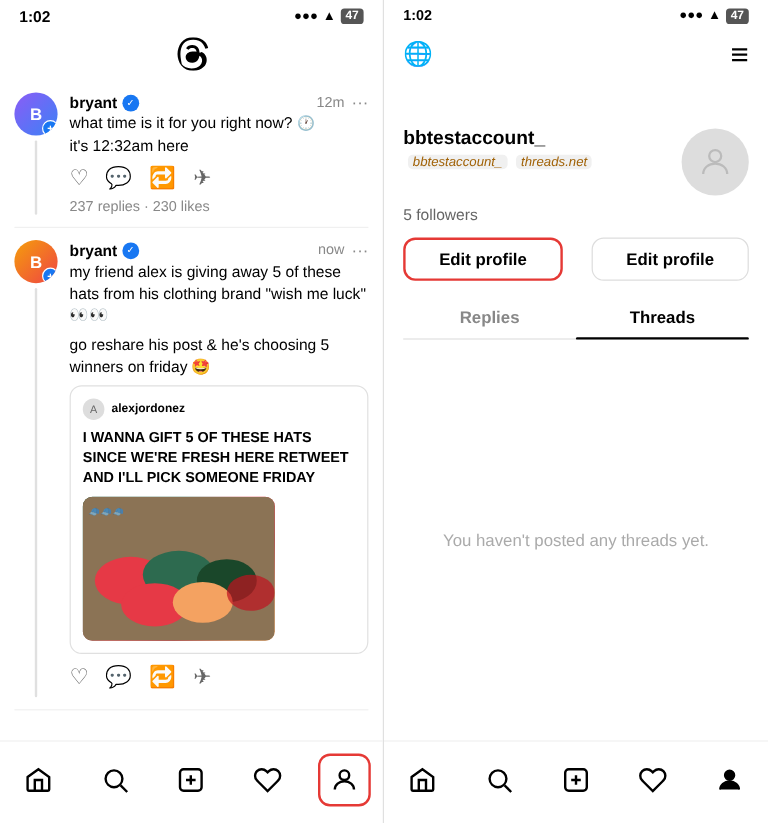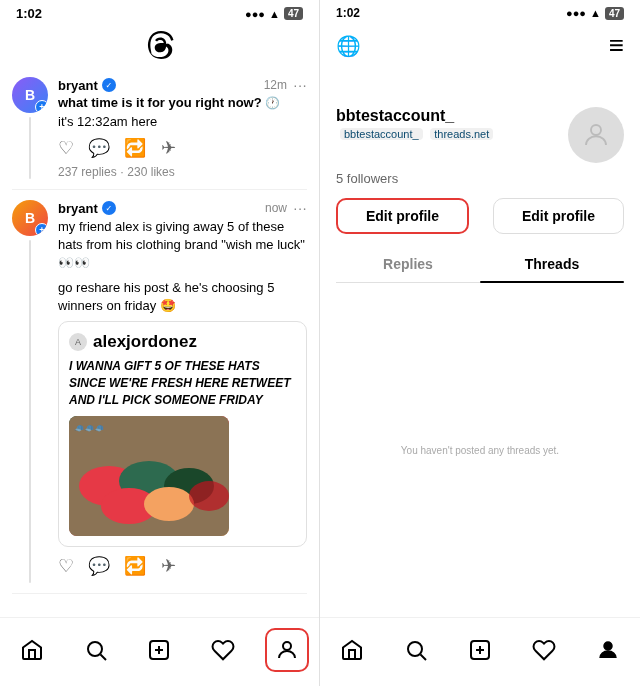--- a/index.html
+++ b/index.html
@@ -108,21 +108,21 @@
       min-height: 20px;
     }
 
     .post-content {
       flex: 1;
     }
 
     .post-header {
       display: flex;
       justify-content: space-between;
-      align-items: center;
+      align-items: flex-end;
       margin-bottom: 2px;
     }
 
     .username-row {
       display: flex;
       align-items: center;
       gap: 4px;
     }
 
     .username {
@@ -153,21 +153,20 @@
 
     .three-dots { font-size: 14px; color: #888; cursor: pointer; }
 
     .post-question {
       font-size: 13px;
       color: #000;
       margin-bottom: 4px;
       display: flex;
       align-items: center;
       gap: 4px;
-      font-weight: bold;
     }
 
     .clock-icon { font-size: 12px; }
 
     .post-reply {
       font-size: 13px;
       color: #000;
       margin-bottom: 8px;
     }
 
@@ -208,31 +207,30 @@
       border-radius: 50%;
       background: #ddd;
       display: flex;
       align-items: center;
       justify-content: center;
       font-size: 9px;
       color: #666;
     }
 
     .repost-username {
-      font-size: 17px;
+      font-size: 10px;
       font-weight: 600;
     }
 
     .repost-text {
       font-size: 12px;
       font-weight: 700;
       color: #000;
       margin-bottom: 8px;
       line-height: 1.4;
-      font-style: italic;
     }
 
     .repost-image {
       width: 160px;
       height: 120px;
       background: linear-gradient(135deg, #1a472a 0%, #2d6a4f 30%, #e63946 50%, #c1121f 70%, #f4a261 90%);
       border-radius: 8px;
       position: relative;
       overflow: hidden;
     }
@@ -302,22 +300,23 @@
     }
 
     .profile-info h2 {
       font-size: 16px;
       font-weight: 700;
       color: #000;
     }
 
     .profile-info .handle {
       font-size: 13px;
-      color: #0c4a6e;
+      color: #a16207;
       margin-top: 1px;
+      font-style: italic;
     }
 
     .profile-info .handle span {
       background: #f0f0f0;
       border-radius: 4px;
       padding: 0 4px;
       font-size: 11px;
       margin-left: 4px;
     }
 
@@ -400,21 +399,21 @@
       background: #000;
       border-radius: 1px;
     }
 
     .no-posts {
       flex: 1;
       display: flex;
       align-items: center;
       justify-content: center;
       color: #aaa;
-      font-size: 10px;
+      font-size: 14px;
     }
 
     .right-bottom-nav {
       display: flex;
       justify-content: space-around;
       align-items: center;
       padding: 10px 0 14px;
       border-top: 1px solid #f0f0f0;
     }
 

